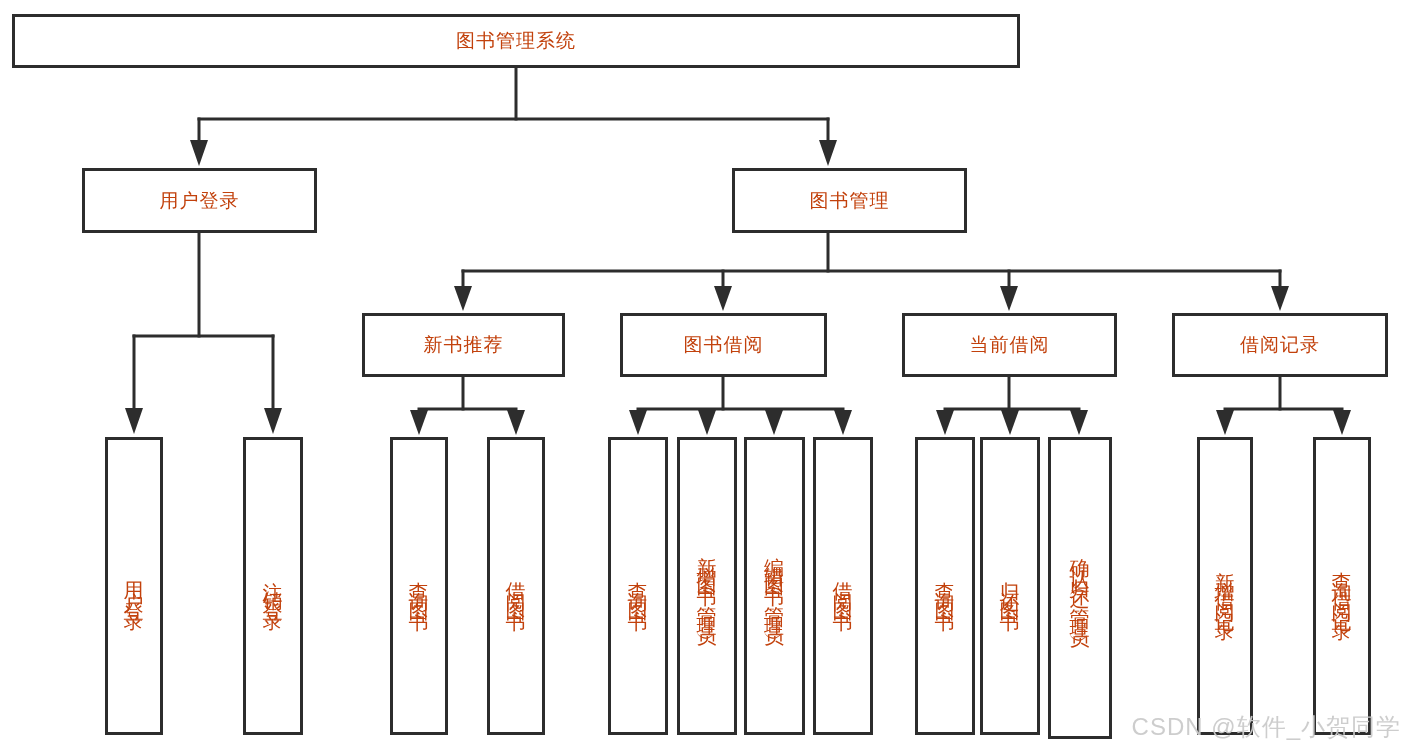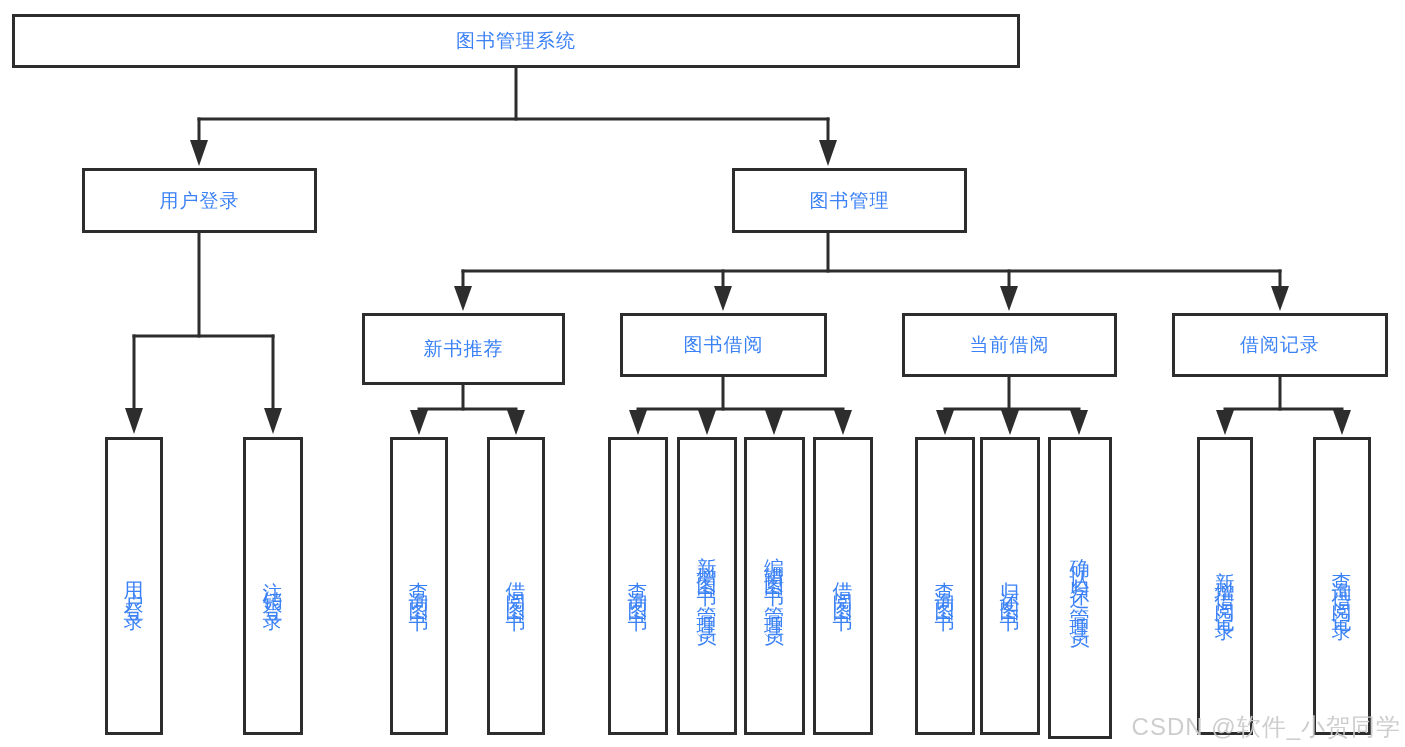--- a/index.html
+++ b/index.html
@@ -4,21 +4,21 @@
 <style>
   html,body{margin:0;padding:0;background:#fff;}
   #canvas{
     position:relative;width:1405px;height:747px;background:#ffffff;
     font-family:"Liberation Sans", sans-serif;overflow:hidden;
   }
   #connectors{position:absolute;left:0;top:0;width:1405px;height:747px;}
   .node{
     position:absolute;background:#ffffff;border:3px solid #2d2d2d;
     box-sizing:border-box;display:flex;align-items:center;justify-content:center;
-    color:#3b82f6;z-index:2;
+    color:#c2410c;z-index:2;
   }
   .hbox{font-size:19px;letter-spacing:1px;}
   .vbox{
     writing-mode:vertical-rl;text-orientation:mixed;
     font-size:20px;letter-spacing:10px;line-height:1;
   }
   .watermark{
     position:absolute;right:4px;bottom:4px;z-index:5;
     font-size:24px;color:rgba(202,202,202,0.95);letter-spacing:1px;
     white-space:nowrap;
@@ -85,21 +85,21 @@
       <polygon points="1216,410 1234,410 1225,435"></polygon>
       <polygon points="1333,410 1351,410 1342,435"></polygon>
     </g>
   </svg>
 
   <div class="node hbox" style="left:12px;top:14px;width:1008px;height:54px;">图书管理系统</div>
 
   <div class="node hbox" style="left:82px;top:168px;width:235px;height:65px;">用户登录</div>
   <div class="node hbox" style="left:712px;top:168px;width:235px;height:65px;margin-left:20px;">图书管理</div>
 
-  <div class="node hbox" style="left:362px;top:313px;width:203px;height:72px;">新书推荐</div>
+  <div class="node hbox" style="left:362px;top:313px;width:203px;height:64px;">新书推荐</div>
   <div class="node hbox" style="left:620px;top:313px;width:207px;height:64px;">图书借阅</div>
   <div class="node hbox" style="left:1172px;top:313px;width:216px;height:64px;">借阅记录</div>
   <div class="node hbox" style="left:902px;top:313px;width:215px;height:64px;">当前借阅</div>
 
   <div class="node vbox" style="left:105px;top:437px;width:58px;height:298px;">用户登录</div>
   <div class="node vbox" style="left:243px;top:437px;width:60px;height:298px;">注销登录</div>
 
   <div class="node vbox" style="left:390px;top:437px;width:58px;height:298px;">查询图书</div>
   <div class="node vbox" style="left:487px;top:437px;width:58px;height:298px;">借阅图书</div>
 

